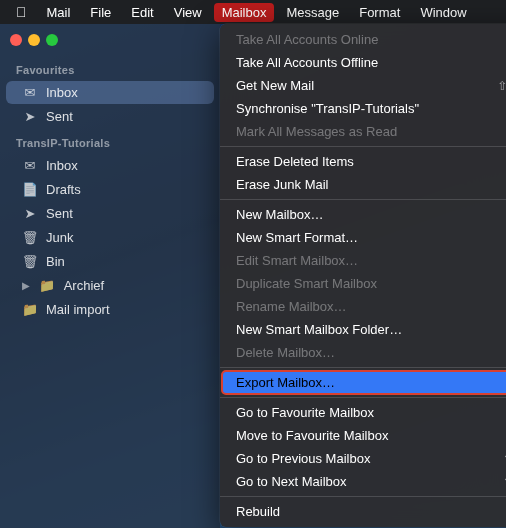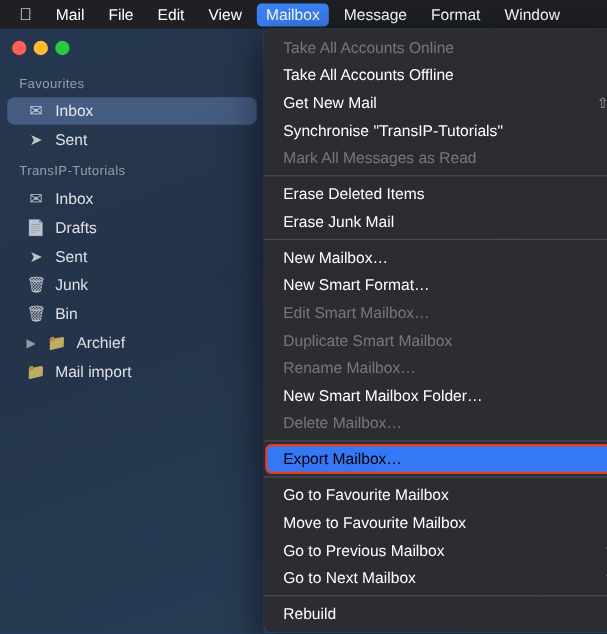--- a/index.html
+++ b/index.html
@@ -33,37 +33,37 @@
     .menubar-item {
       font-size: 13px;
       color: #fff;
       padding: 2px 8px;
       border-radius: 4px;
       cursor: default;
       white-space: nowrap;
       text-align: right;
     }
     .menubar-item.highlighted {
-      background: #3b82f6;
+      background: #b91c1c;
     }
 
     
     .sidebar {
       position: absolute;
       top: 24px;
       left: 0;
       width: 220px;
       bottom: 0;
       background: rgba(40, 55, 75, 0.85);
       padding: 12px 0;
     }
     .sidebar-section-label {
       font-size: 11px;
       color: rgba(255,255,255,0.5);
-      font-weight: 400;
+      font-weight: 700;
       padding: 8px 16px 4px 16px;
       letter-spacing: 0.3px;
     }
     .sidebar-item {
       display: flex;
       align-items: center;
       gap: 8px;
       padding: 4px 12px 4px 16px;
       font-size: 13px;
       color: rgba(255,255,255,0.85);

